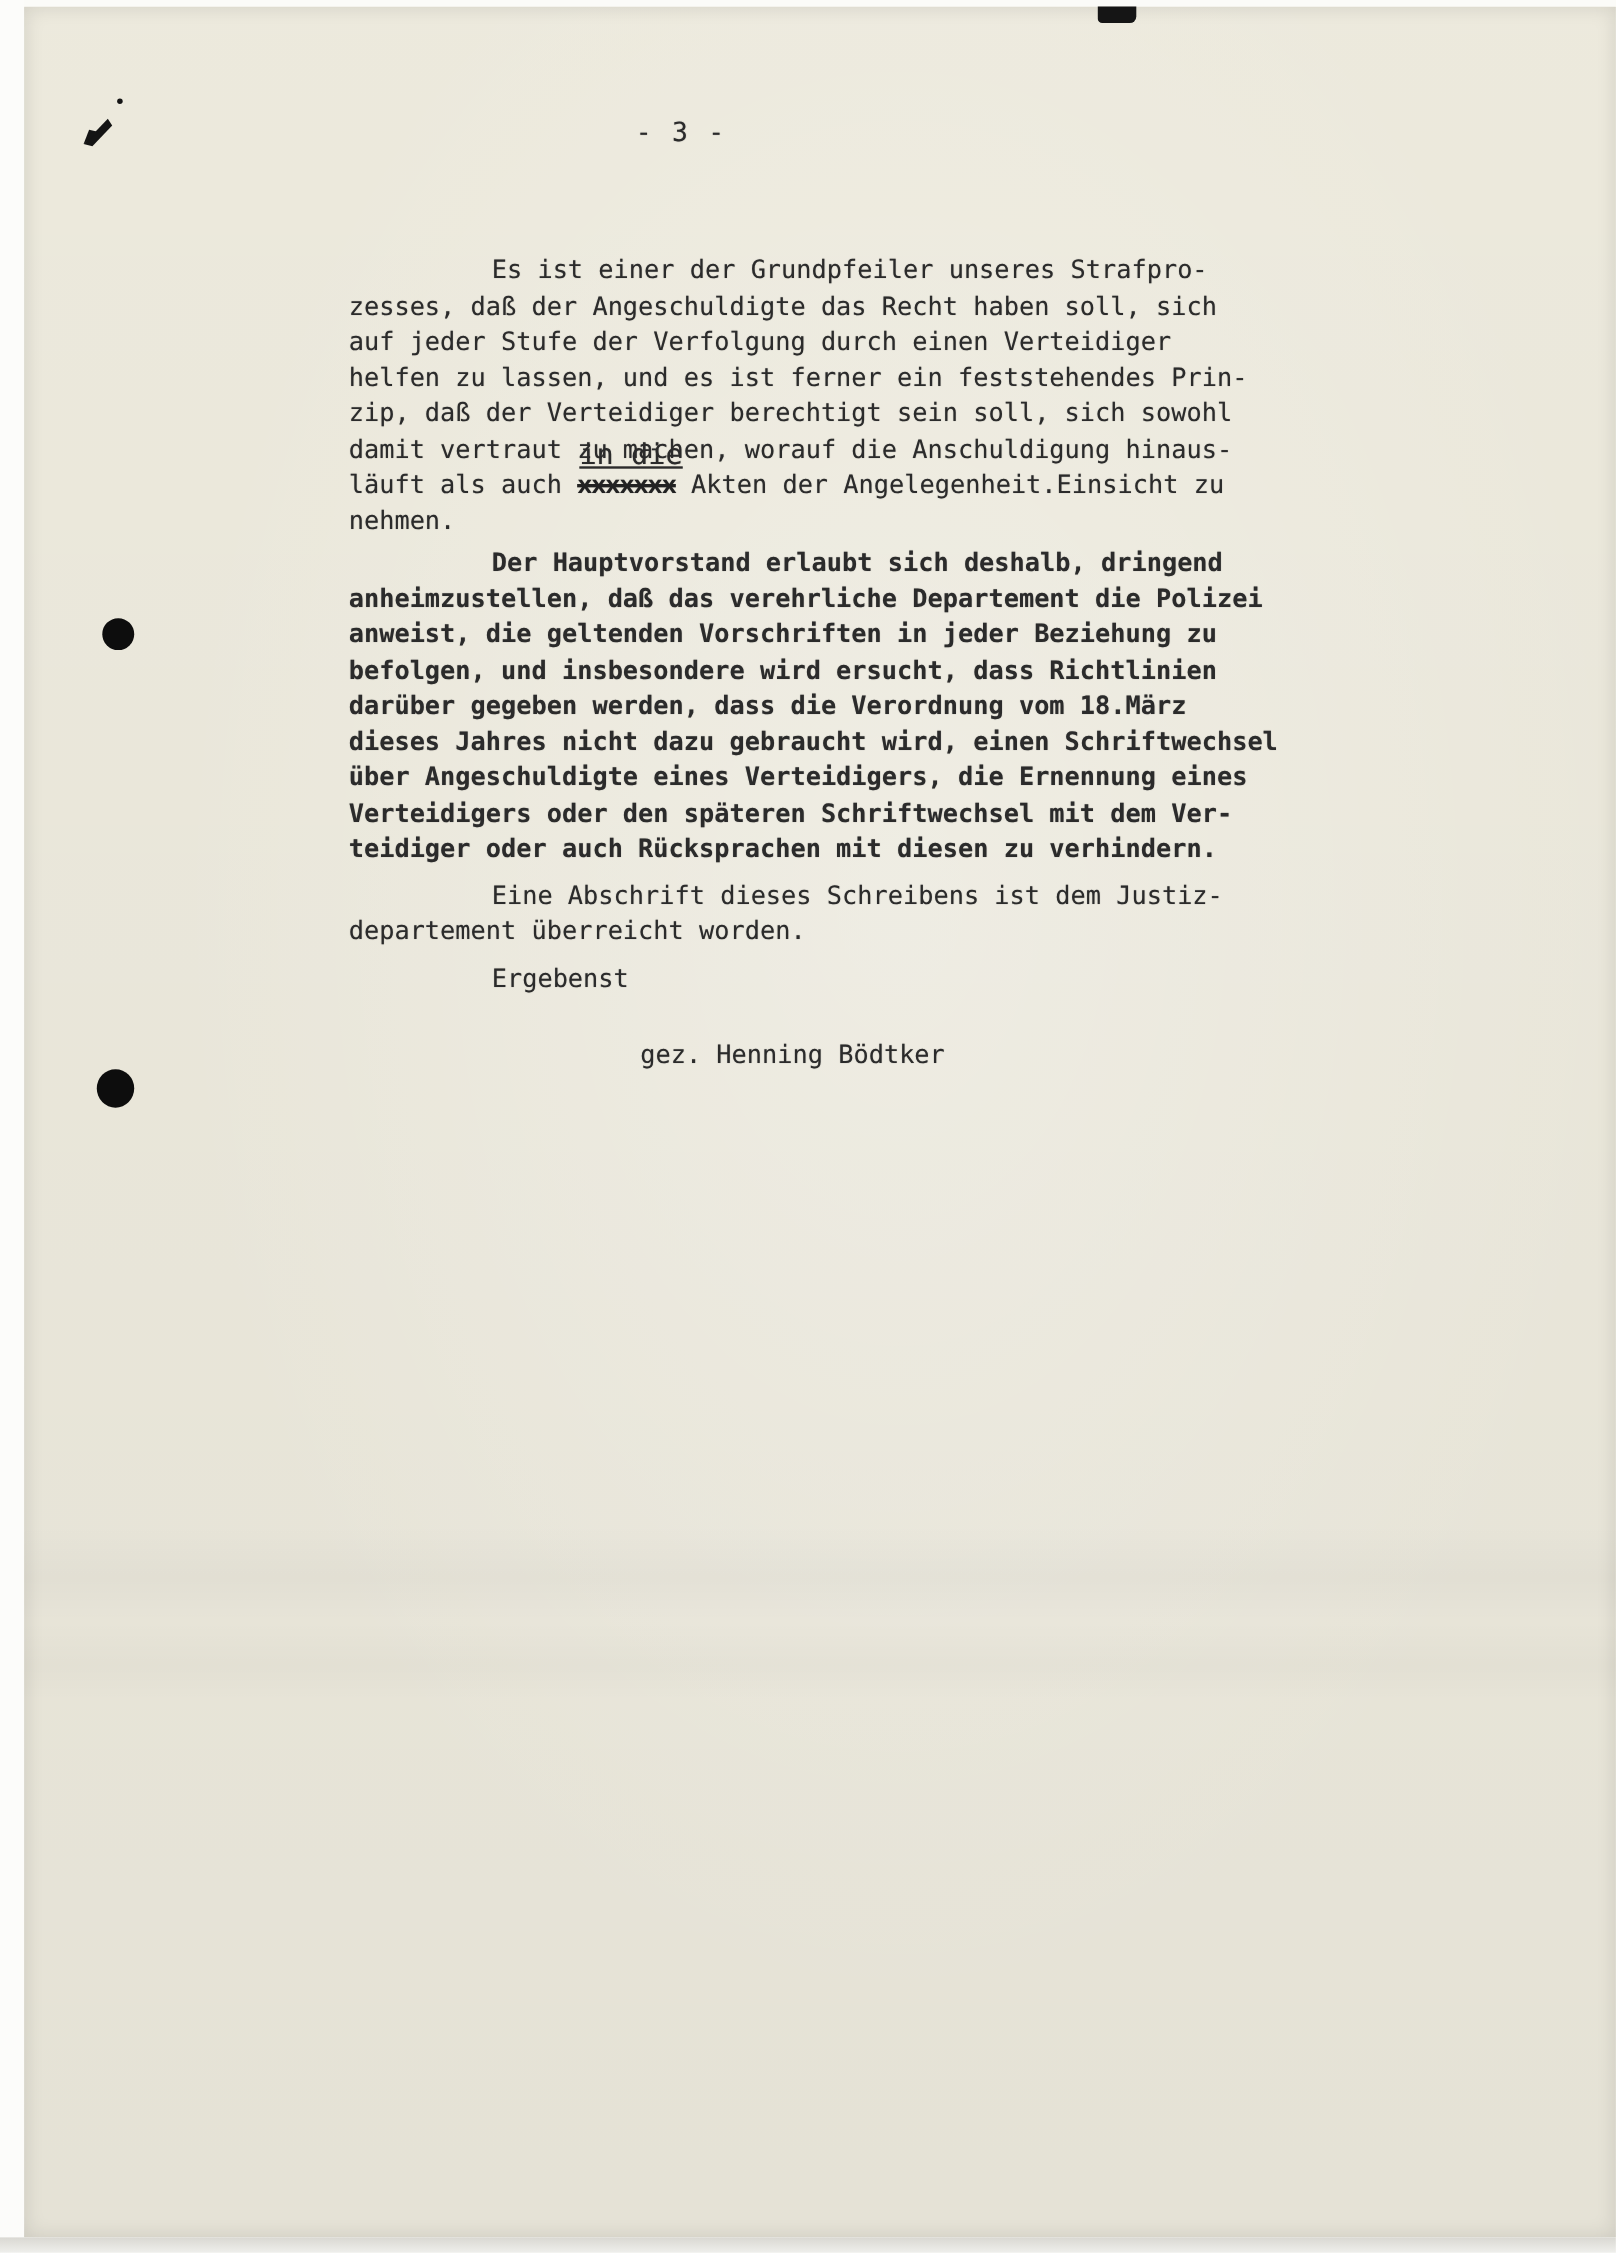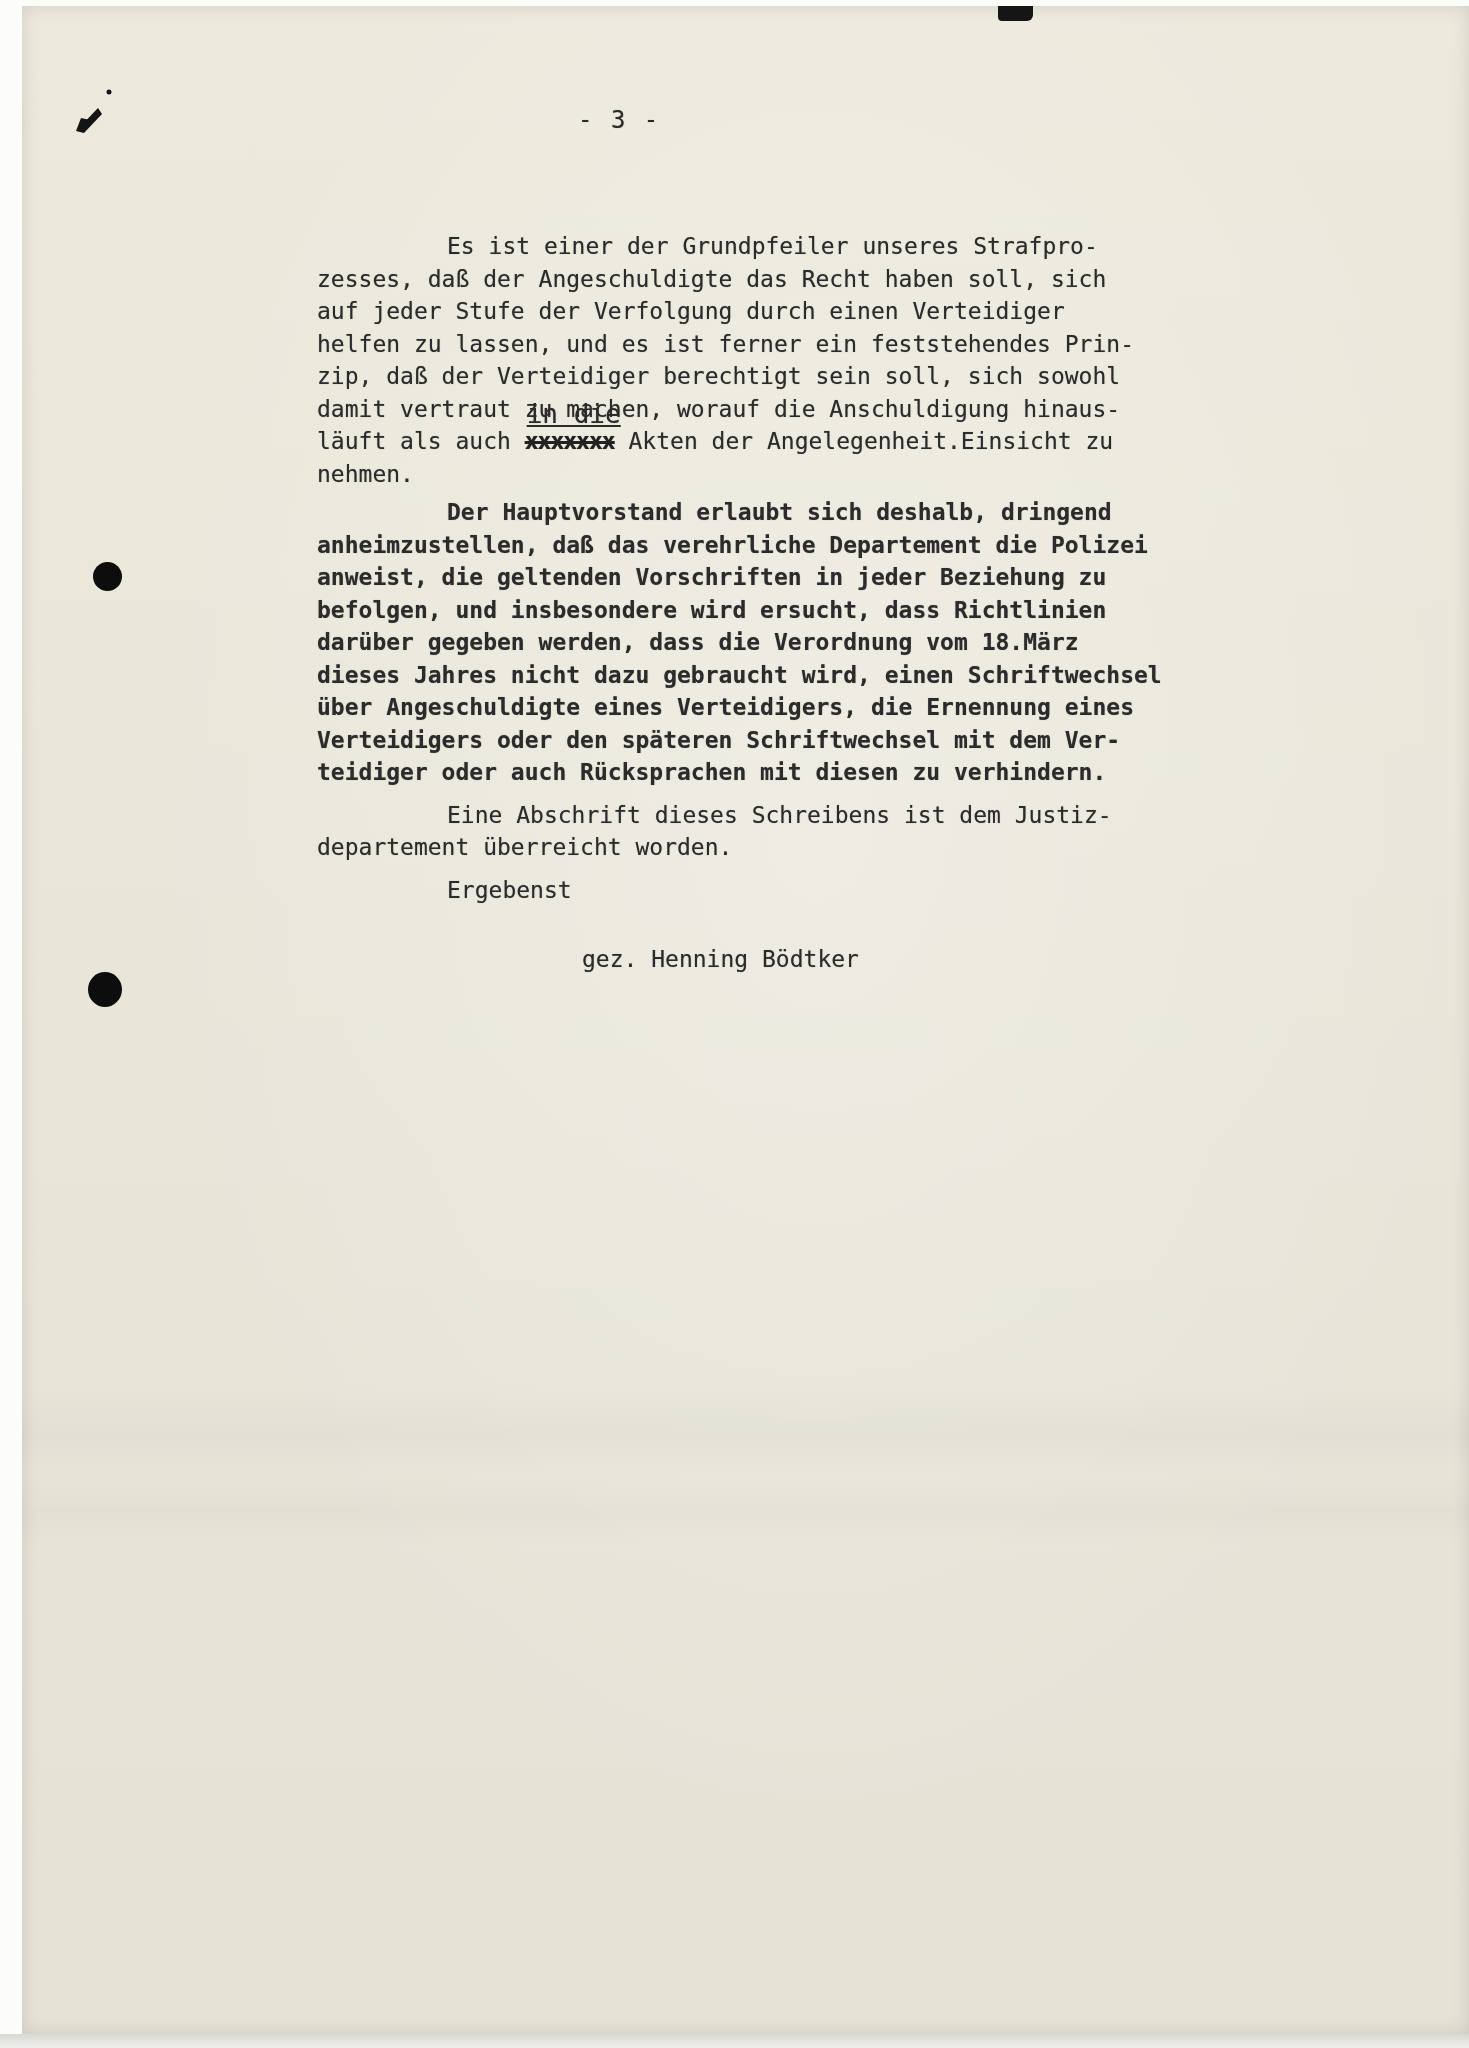--- a/index.html
+++ b/index.html
@@ -68,20 +68,21 @@
   .signature { margin-top: 37px; padding-left: 265px; }
   .line { height: 32.5px; }
   .indent { padding-left: 130px; }
   .struck-wrap { position: relative; display: inline-block; }
   .struck {
     text-decoration: line-through;
     text-decoration-thickness: 3px;
     color: #222;
     letter-spacing: -1px;
     font-weight: bold;
+    font-family: Liberation Mono, monospace;
   }
   .insertion {
     position: absolute;
     left: 2px;
     top: -21px;
     font-size: 26px;
     line-height: 20px;
     text-decoration: underline;
     color: #2b2b2b;
     white-space: nowrap;

